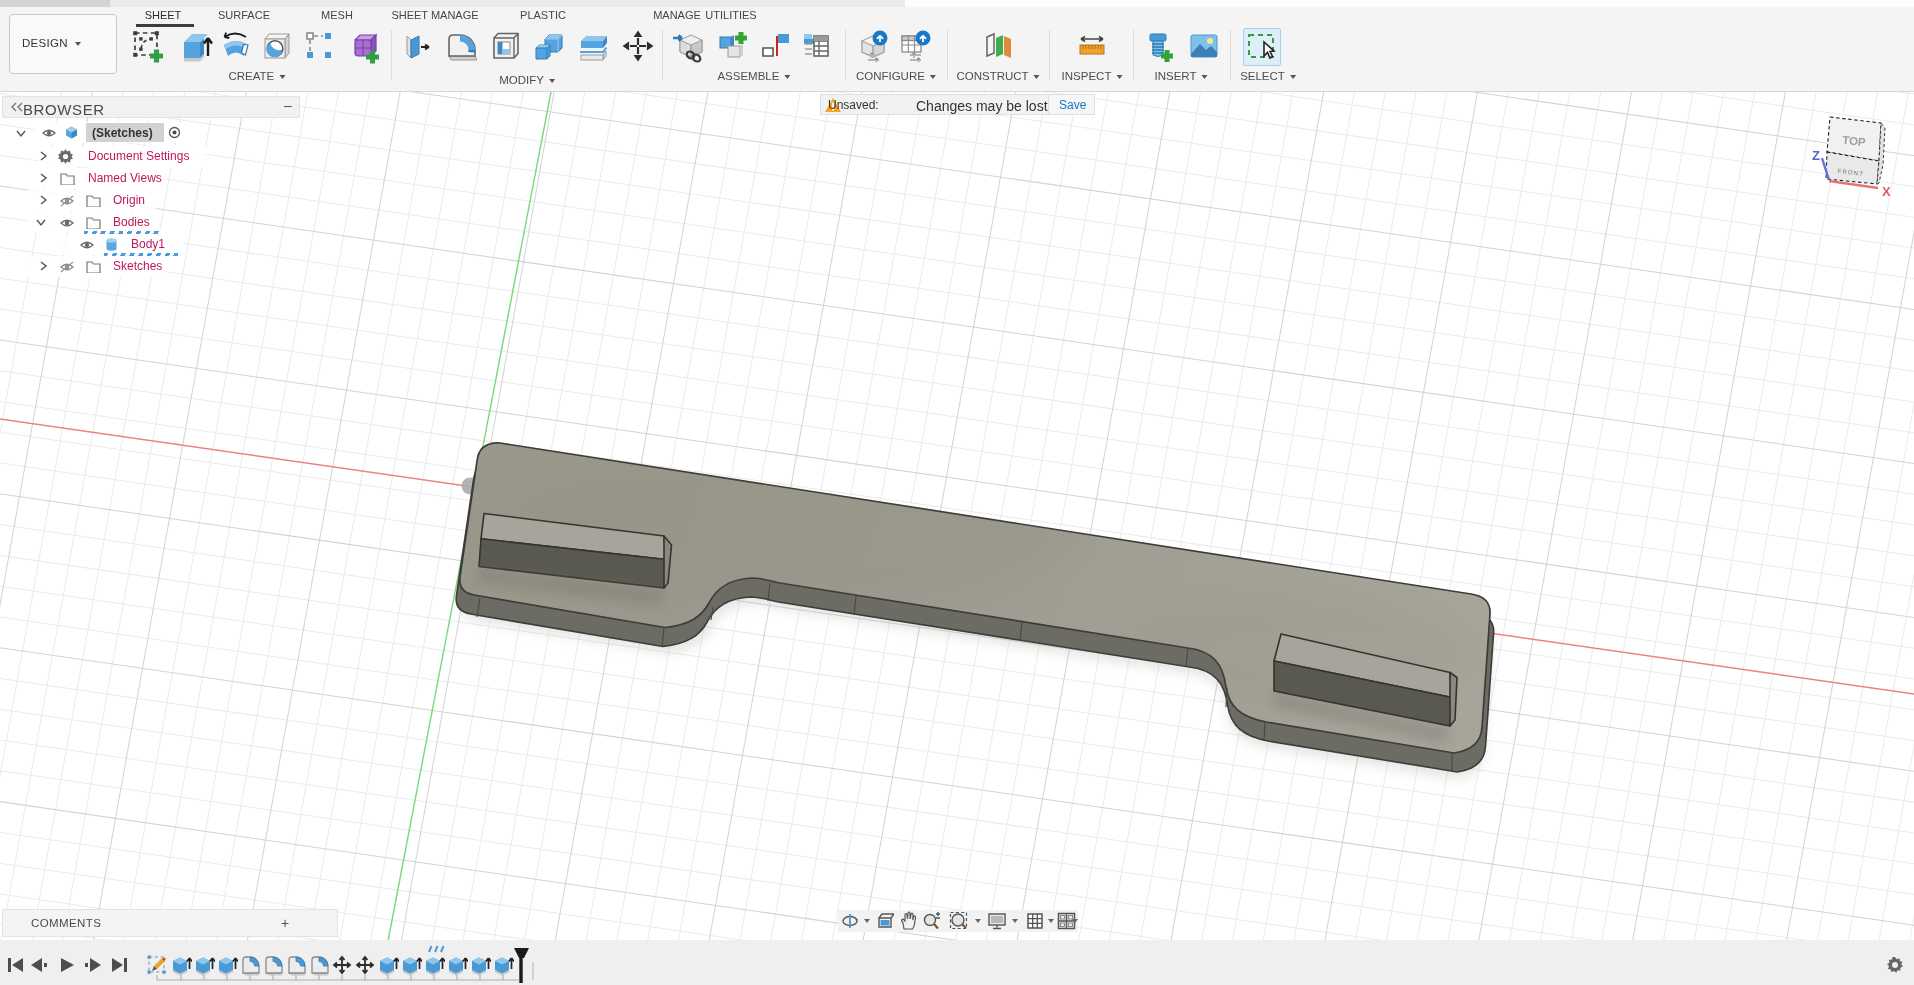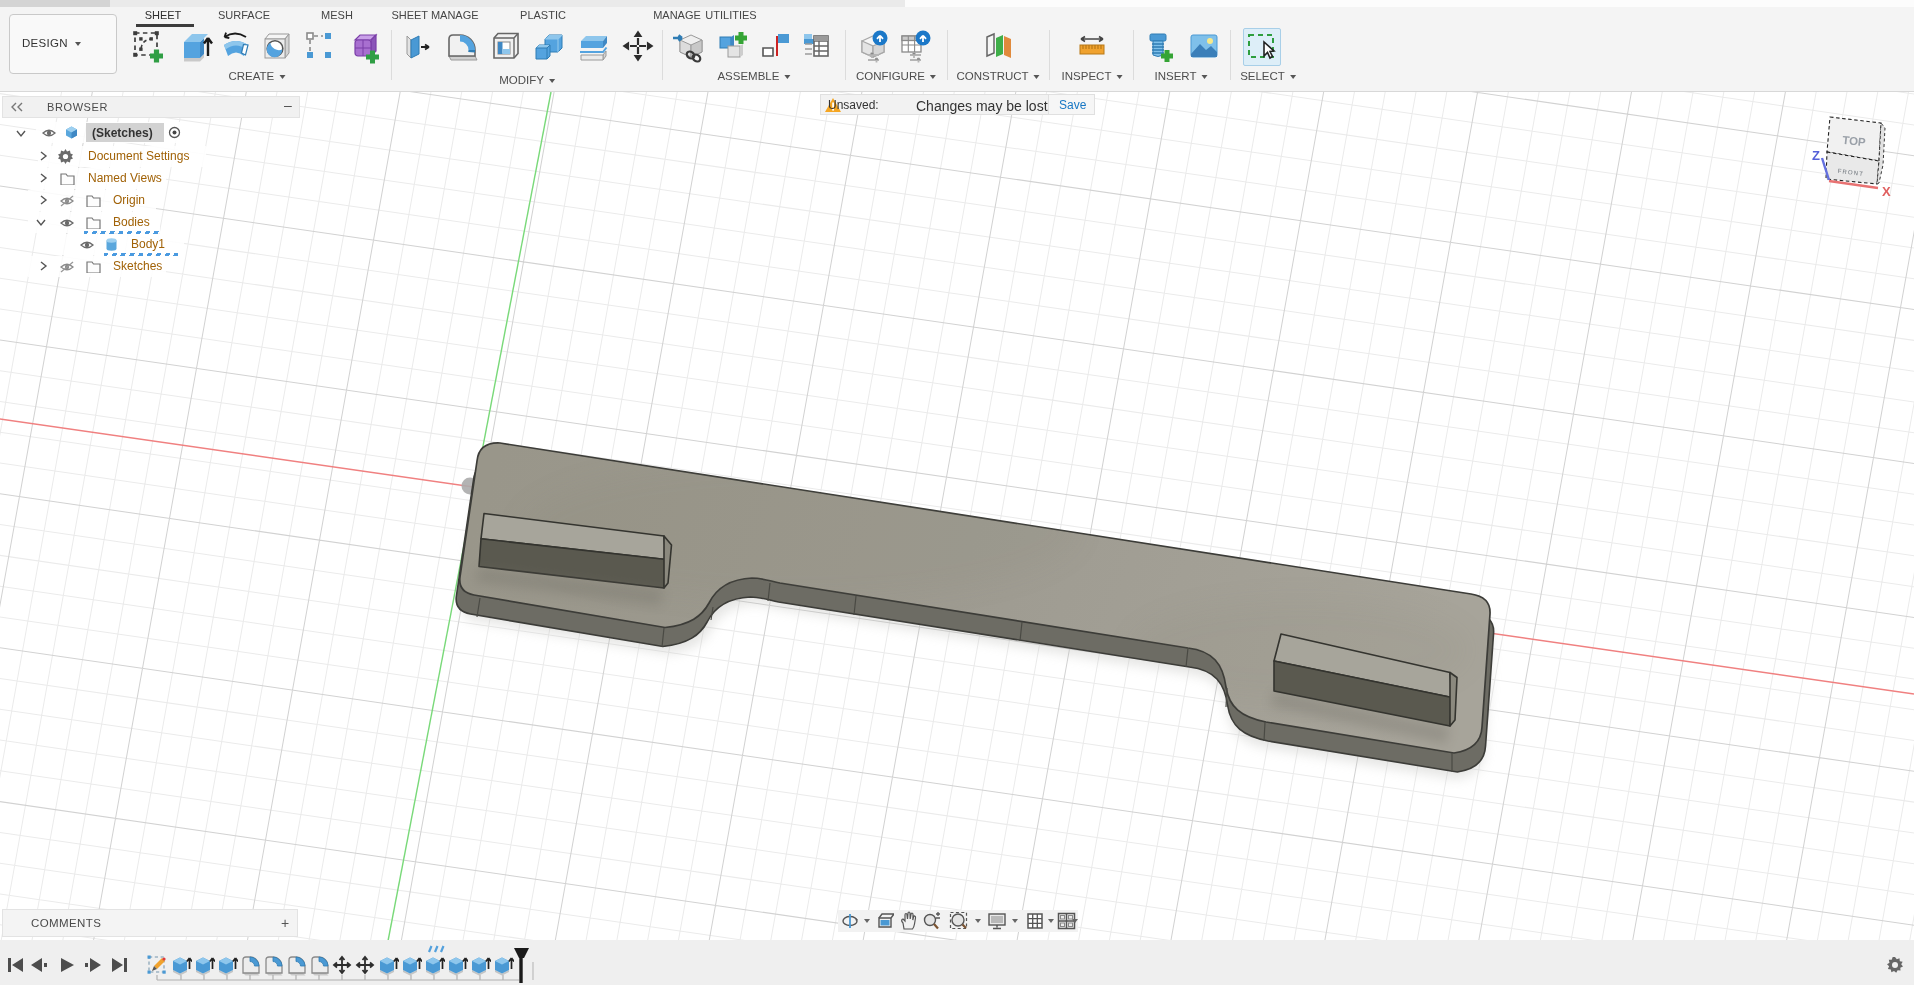--- a/index.html
+++ b/index.html
@@ -1,20 +1,20 @@
 <!DOCTYPE html>
 <html><head><meta charset="utf-8"><style>
 *{margin:0;padding:0;box-sizing:border-box}
 html,body{width:1914px;height:985px;overflow:hidden;font-family:"Liberation Sans",sans-serif;background:#fff}
 #canvas{position:absolute;left:0;top:0}
 .abs{position:absolute}
 .lbl{position:absolute;font-size:11.5px;color:#4d4d4d;white-space:nowrap}
 .tab{position:absolute;top:9px;font-size:11px;color:#454545;white-space:nowrap}
 .row{position:absolute;background:rgba(255,255,255,0.87);height:21px}
-.rtext{position:absolute;font-size:12px;color:#a16207;top:3px;white-space:nowrap}
+.rtext{position:absolute;font-size:12px;color:#be185d;top:3px;white-space:nowrap}
 .sep{position:absolute;top:30px;width:1px;height:50px;background:#dcdcdc}
 .tri{display:inline-block;width:0;height:0;border-left:3.5px solid transparent;border-right:3.5px solid transparent;border-top:4.5px solid #555;margin-left:2px;vertical-align:1px}
 </style></head><body>
 <svg id="canvas" width="1914" height="985" viewBox="0 0 1914 985">
 <defs>
 <linearGradient id="topgrad" x1="500" y1="450" x2="1400" y2="760" gradientUnits="userSpaceOnUse">
 <stop offset="0" stop-color="#99968a"></stop>
         <stop offset="0.5" stop-color="#9e9b91"></stop>
         <stop offset="1" stop-color="#a7a49a"></stop>
 </linearGradient>
@@ -264,21 +264,21 @@
     <rect x="8.2" y="5.5" width="1.8" height="5" fill="#fff"></rect>
     <rect x="8.2" y="11.8" width="1.8" height="1.8" fill="#fff"></rect>
   </svg>
 <div class="abs" style="left:828px;top:98px;font-size:12px;font-weight:normal;color:#333">Unsaved:</div>
 <div class="abs" style="left:916px;top:98px;font-size:14px;color:#333">Changes may be lost</div>
 <div class="abs" style="left:1059px;top:98px;font-size:12px;color:#1777c4">Save</div>
 <div class="abs" style="left:2px;top:96px;width:298px;height:22px;background:#f1f1f1;border:1px solid #e3e3e3">
 <svg style="position:absolute;left:7px;top:5px" width="14" height="10" viewBox="0 0 14 10">
       <path d="M6 1 L2 5 L6 9 M12 1 L8 5 L12 9" fill="none" stroke="#777" stroke-width="1.4"></path>
     </svg>
-<span style="position:absolute;left:44px;top:4px;font-size:11px;color:#4a4a4a;letter-spacing:0.6px">BROWSER</span>
+<span style="position:absolute;left:20px;top:4px;font-size:15px;color:#4a4a4a;letter-spacing:0.6px">BROWSER</span>
 <span style="position:absolute;left:281px;top:0px;font-size:14px;color:#555">–</span>
   </div>
 <div class="row" style="left:36px;top:122px;width:152px"></div>
 <div class="row" style="left:38px;top:146px;width:168px"></div>
 <div class="row" style="left:38px;top:168px;width:128px"></div>
 <div class="row" style="left:28px;top:190px;width:128px"></div>
 <div class="row" style="left:28px;top:212px;width:132px"></div>
 <div class="row" style="left:58px;top:234px;width:126px"></div>
 <div class="row" style="left:28px;top:256px;width:138px"></div>
 <svg class="abs" style="left:16px;top:128px" width="10" height="10" viewBox="0 0 10 10">
@@ -364,21 +364,21 @@
 <polygon points="1830,117 1881,123 1879,161 1827,152" fill="#f1f1f1" stroke="#222" stroke-width="1.1" stroke-dasharray="3.5 2.6"></polygon>
 <polygon points="1827,152 1879,161 1877,184 1826,179" fill="#e9e9e9" stroke="#222" stroke-width="1.1" stroke-dasharray="3.5 2.6"></polygon>
 <polygon points="1879,161 1881,123 1885,128 1883,165 1879,183 1877,184" fill="#e2e2e2" stroke="#222" stroke-width="0.9" stroke-dasharray="3 2.5"></polygon>
 <text x="1854" y="145" font-size="11.5" font-weight="bold" fill="#9aa0a8" text-anchor="middle" transform="rotate(6 1854 141)">TOP</text>
 <text x="1851" y="174.5" font-size="6" fill="#6f757c" text-anchor="middle" letter-spacing="1.2" transform="rotate(7 1851 172)">FRONT</text>
 <path d="M1822 158 L1829 180" stroke="#6470e0" stroke-width="2.4"></path>
 <text x="1812" y="160" font-size="13" font-weight="bold" fill="#5560d8">Z</text>
 <path d="M1829 181 L1878 188" stroke="#e87272" stroke-width="2.4"></path>
 <text x="1882" y="196" font-size="13" font-weight="bold" fill="#e06060">X</text>
 </svg>
-<div class="abs" style="left:2px;top:909px;width:296px;height:28px;background:#f4f4f4;border:1px solid #e3e3e3">
+<div class="abs" style="left:2px;top:909px;width:336px;height:28px;background:#f4f4f4;border:1px solid #e3e3e3">
 <span style="position:absolute;left:28px;top:7px;font-size:11.5px;color:#4a4a4a;letter-spacing:0.4px">COMMENTS</span>
 <span style="position:absolute;left:278px;top:5px;font-size:14px;color:#555">+</span>
   </div>
 <div class="abs" style="left:838px;top:910px;width:240px;height:22px;background:#f2f2f2"></div>
 <svg class="abs" style="left:841px;top:912px" width="18" height="18" viewBox="0 0 18 18">
     <ellipse cx="9" cy="9" rx="7" ry="4.5" fill="none" stroke="#555" stroke-width="1.4"></ellipse>
     <path d="M9 2 V16" stroke="#4a99d4" stroke-width="1.8"></path>
     <path d="M15 6 l2 2 -2.5 0.5" fill="#555"></path>
   </svg>
 <i class="tri abs" style="left:862px;top:919px;border-top-color:#666"></i>

